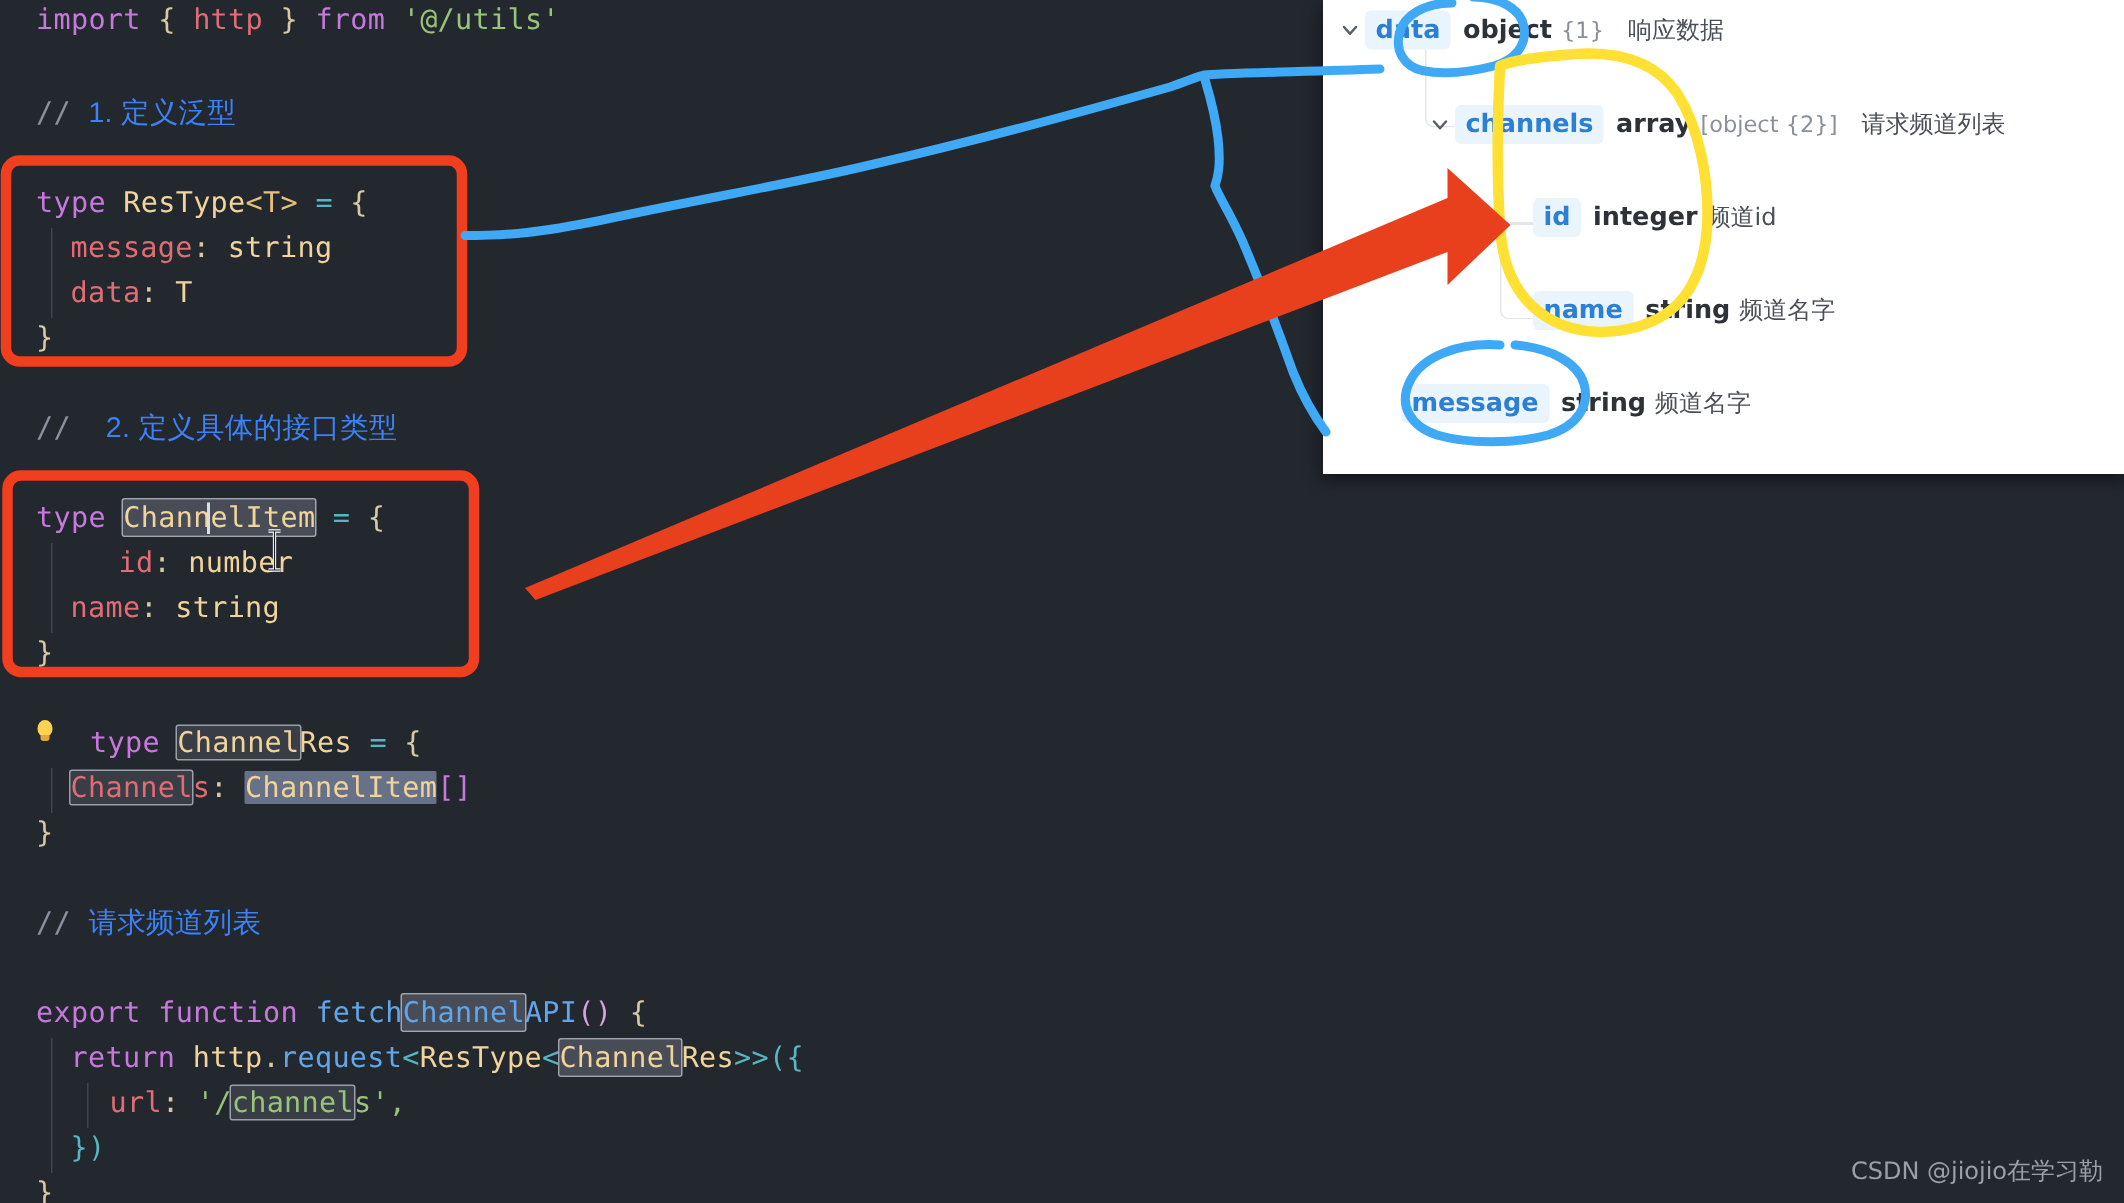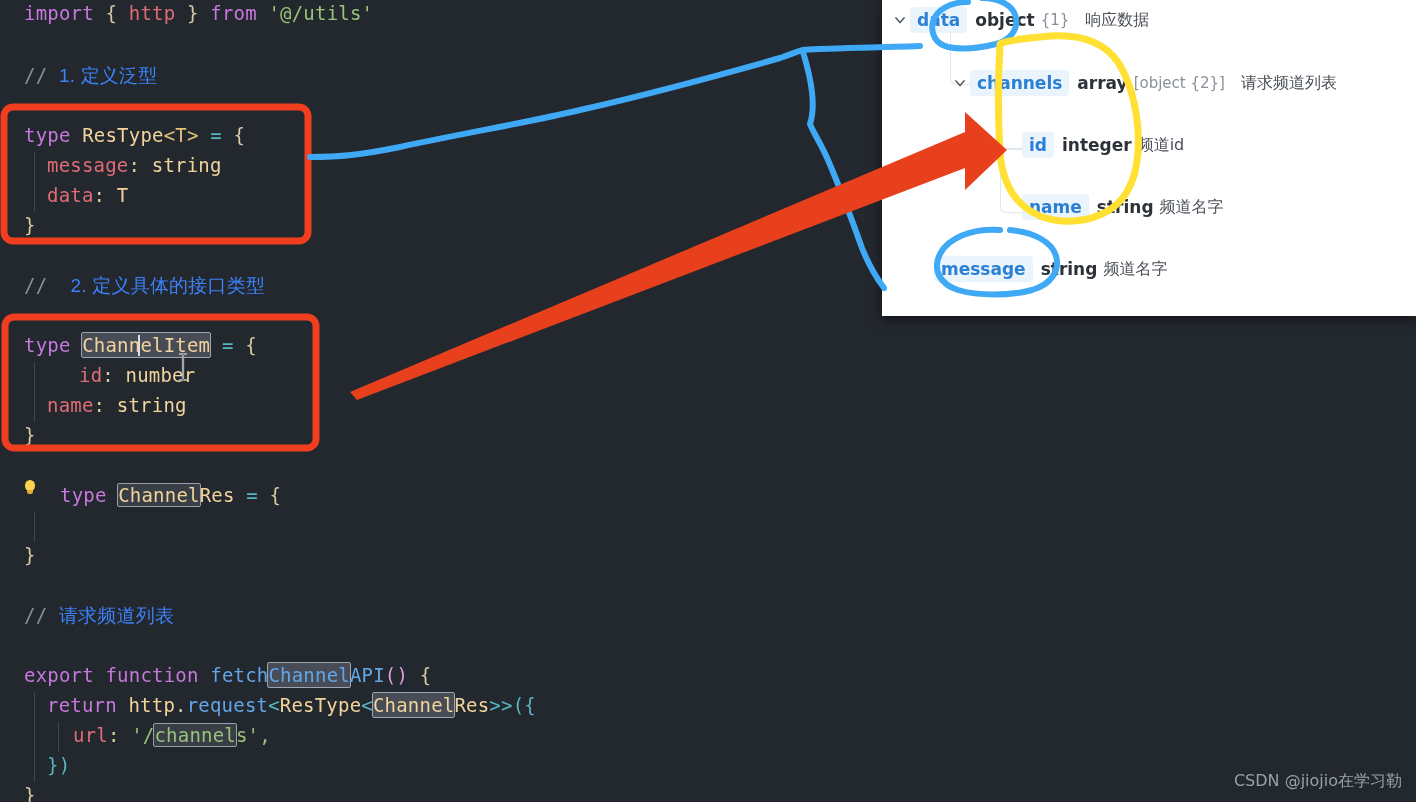--- a/index.html
+++ b/index.html
@@ -147,20 +147,21 @@
     <div class="ibeam" style="left:177px;top:352px;">
       <svg width="12" height="30" viewBox="0 0 12 30">
         <path d="M2 2 h8 M6 2 v26 M2 28 h8" stroke="#ffffff" stroke-width="2.2" fill="none"></path>
         <path d="M2 2 h8 M6 2 v26 M2 28 h8" stroke="#1a1d22" stroke-width="0.8" fill="none"></path>
       </svg>
     </div>
 
     <div class="bulb" style="left:22px;top:480px;"></div>
     <div class="indent-guide" style="left:34px;top:512px;height:30px;"></div>
     <div class="code-line" style="left:24px;top:480px;margin-left:36px;"><span class="t-kw">type</span><span>&nbsp;</span><span class="occ-light t-type">Channel</span><span class="t-type">Res</span><span>&nbsp;</span><span class="t-op">=</span><span>&nbsp;</span><span class="t-punct">{</span></div>
+    <div class="code-line" style="left:47px;top:510px;"><span class="occ-light t-prop">Channel</span><span class="t-prop">s</span><span class="t-punct">:</span><span>&nbsp;</span><span class="sel t-type">ChannelItem</span><span class="t-brack">[]</span></div>
     <div class="code-line" style="left:24px;top:540px;"><span class="t-punct">}</span></div>
 
     <div class="code-line" style="left:24px;top:600px;"><span class="t-comment-slash">//</span><span>&nbsp;</span><span class="t-comment">请求频道列表</span></div>
 
     <div class="indent-guide" style="left:34px;top:692px;height:90px;"></div>
     <div class="indent-guide" style="left:58px;top:722px;height:30px;"></div>
     <div class="code-line" style="left:24px;top:660px;"><span class="t-kw">export</span><span>&nbsp;</span><span class="t-kw">function</span><span>&nbsp;</span><span class="t-fn">fetch</span><span class="occ t-fn">Channel</span><span class="t-fn">API</span><span class="t-paren1">()</span><span>&nbsp;</span><span class="t-punct">{</span></div>
     <div class="code-line" style="left:47px;top:690px;"><span class="t-kw">return</span><span>&nbsp;</span><span class="t-type">http</span><span class="t-punct">.</span><span class="t-fn">request</span><span class="t-op">&lt;</span><span class="t-type">ResType</span><span class="t-op">&lt;</span><span class="occ t-type">Channel</span><span class="t-type">Res</span><span class="t-op">&gt;&gt;</span><span class="t-paren2">({</span></div>
     <div class="code-line" style="left:73px;top:720px;"><span class="t-prop">url</span><span class="t-punct">:</span><span>&nbsp;</span><span class="t-str">'/</span><span class="occ-light t-str">channel</span><span class="t-str">s</span><span class="t-str">',</span></div>
     <div class="code-line" style="left:47px;top:750px;"><span class="t-paren2">})</span></div>

